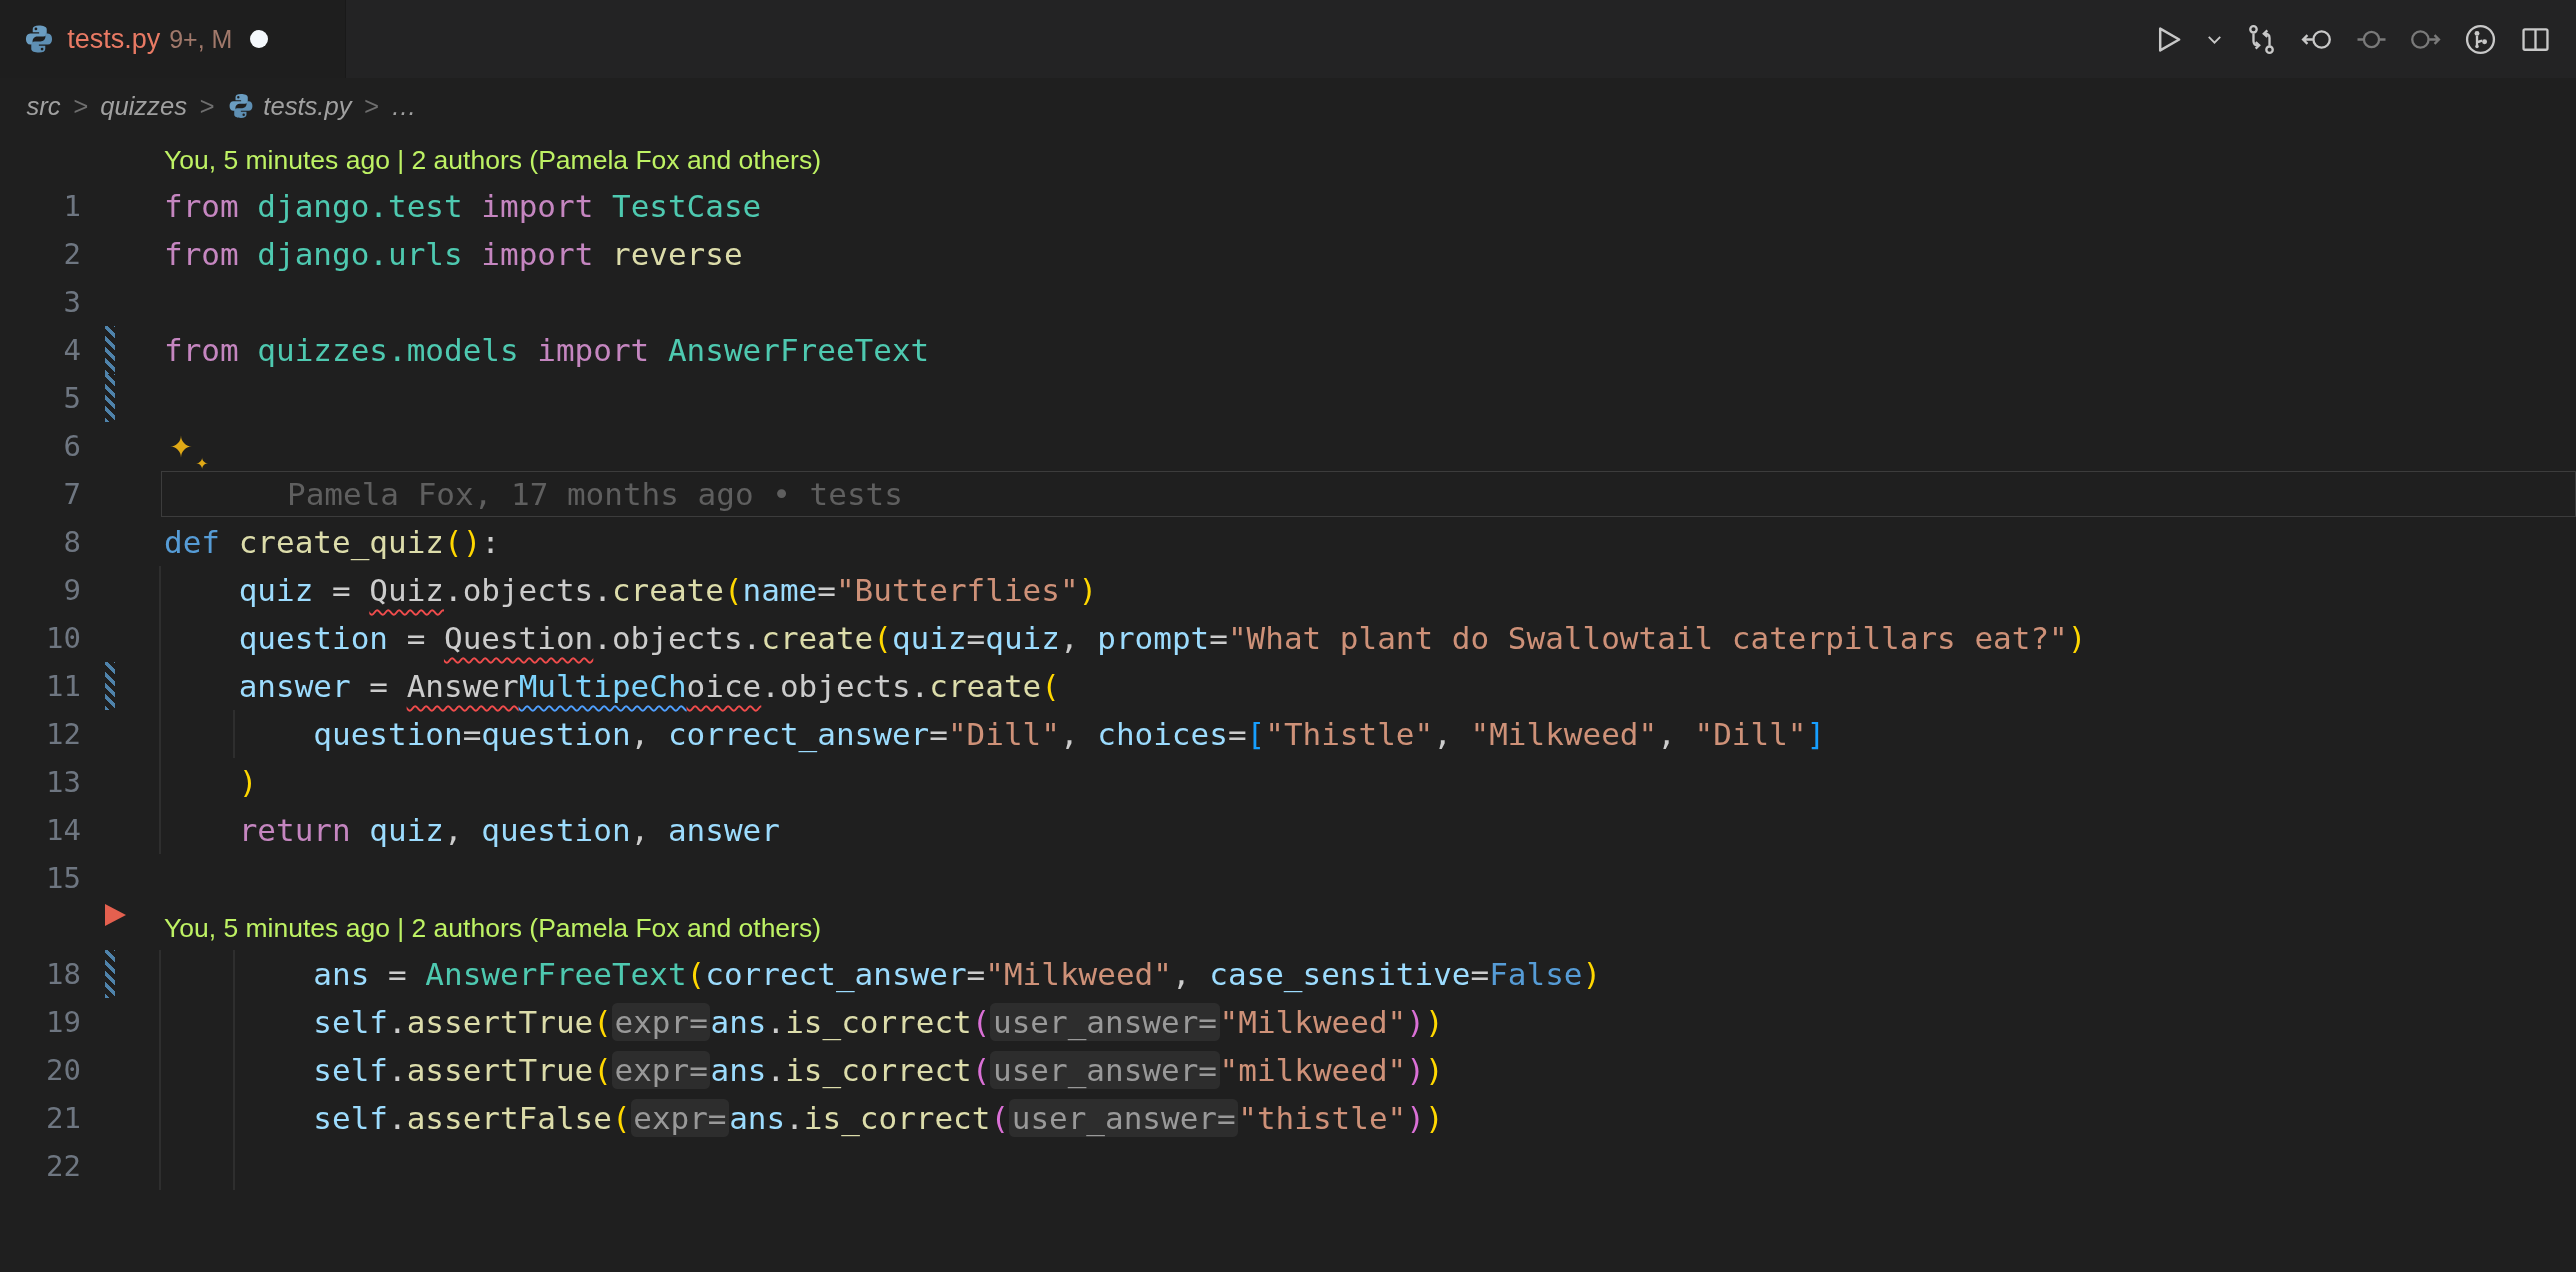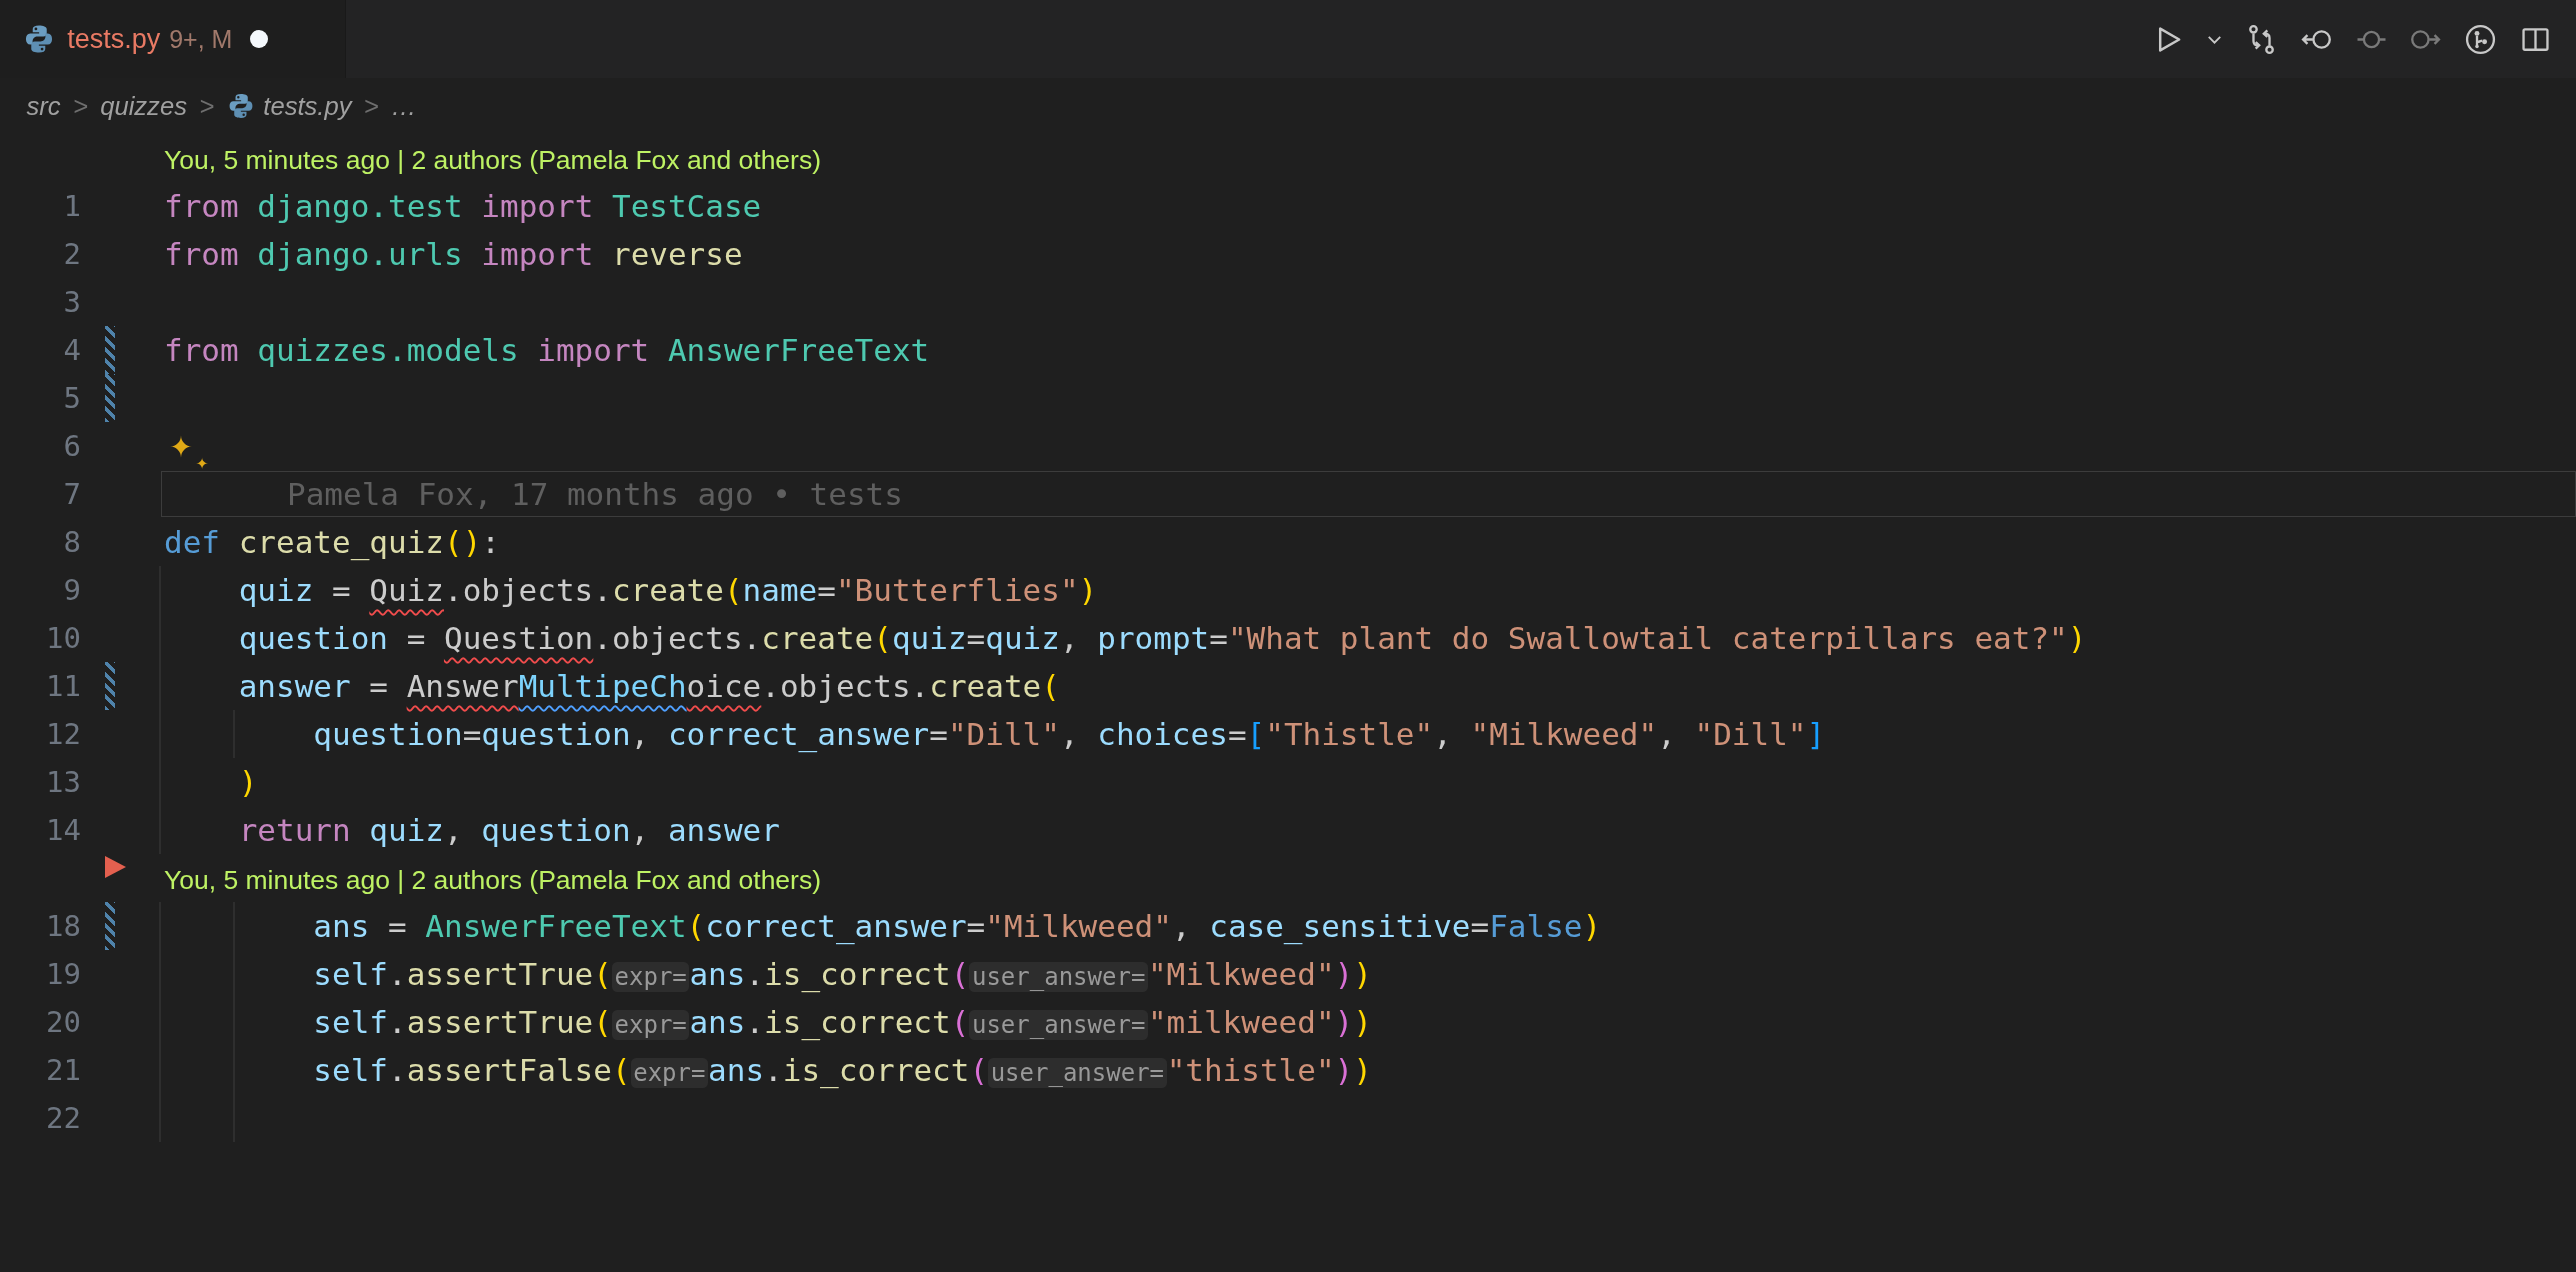--- a/index.html
+++ b/index.html
@@ -43,21 +43,21 @@
   .tok-t{color:#4ec9b0;}
   .tok-f{color:#dcdcaa;}
   .tok-v{color:#9cdcfe;}
   .tok-p{color:#cccccc;}
   .tok-s{color:#ce9178;}
   .tok-b1{color:#ffd700;}
   .tok-b2{color:#da70d6;}
   .tok-b3{color:#179fff;}
   .tok-e1{color:#cccccc;text-decoration:underline wavy #f14c4c 2.1px;text-underline-offset:8px;text-decoration-skip-ink:none;}
   .tok-e2{color:#7dd3fc;text-decoration:underline wavy #4fa0ff 2.1px;text-underline-offset:8px;text-decoration-skip-ink:none;}
-  .tok-h{background:#2d2d2d;color:#999999;border-radius:5.3px;padding:0.9px 2.6px;font-size:24px;}
+  .tok-h{background:#2d2d2d;color:#999999;border-radius:5.3px;padding:0.9px 2.6px;font-size:31px;}
   .blametext{font-family:"Liberation Sans",sans-serif;font-size:26.5px;color:#bef264;}
   .inline-blame{color:#5f5f5f;margin-left:123px;}
   .sparkle{position:absolute;left:5.3px;top:0;color:#e0a916;line-height:1;}
   .sparkle .s-big{font-size:39px;position:absolute;left:0;top:1.8px;}
   .sparkle .s-small{font-size:21px;position:absolute;left:26.5px;top:30px;}
 </style>
 </head>
 <body>
 
 <div class="tabbar">
@@ -207,20 +207,24 @@
     </div>
     <div class="row">
       <div class="num">13</div>
       <div class="content"><div class="guide g0"></div><span class="tok-p">    </span><span class="tok-b1">)</span></div>
     </div>
     <div class="row">
       <div class="num">14</div>
       <div class="content"><div class="guide g0"></div><span class="tok-p">    </span><span class="tok-k">return</span><span class="tok-p"> </span><span class="tok-v">quiz</span><span class="tok-p">, </span><span class="tok-v">question</span><span class="tok-p">, </span><span class="tok-v">answer</span></div>
     </div>
     <div class="row">
+      <div class="num">15</div>
+      <div class="content"></div>
+    </div>
+    <div class="row">
       <div class="delmark"></div>
       <div class="content"><span class="blametext">You, 5 minutes ago | 2 authors (Pamela Fox and others)</span></div>
     </div>
     <div class="row">
       <div class="num">18</div>
       <div class="modbar"></div>
       <div class="content"><div class="guide g0"></div><div class="guide g4"></div><span class="tok-p">        </span><span class="tok-v">ans</span><span class="tok-p"> = </span><span class="tok-t">AnswerFreeText</span><span class="tok-b1">(</span><span class="tok-v">correct_answer</span><span class="tok-p">=</span><span class="tok-s">"Milkweed"</span><span class="tok-p">, </span><span class="tok-v">case_sensitive</span><span class="tok-p">=</span><span class="tok-d">False</span><span class="tok-b1">)</span></div>
     </div>
     <div class="row">
       <div class="num">19</div>

